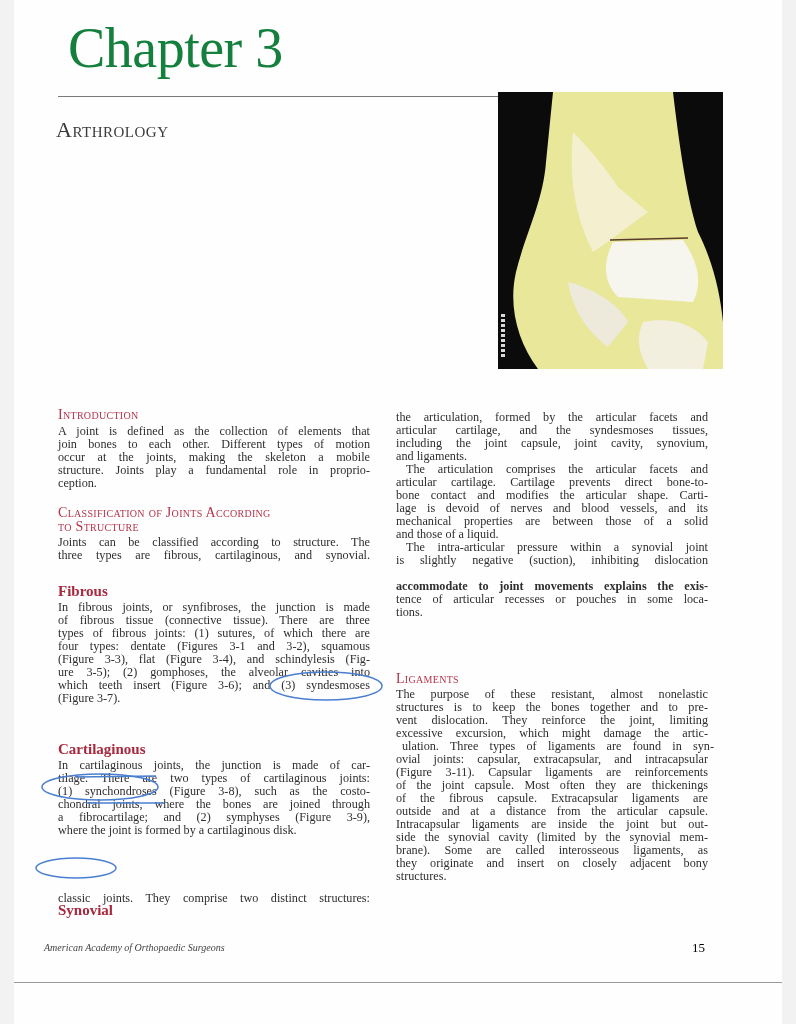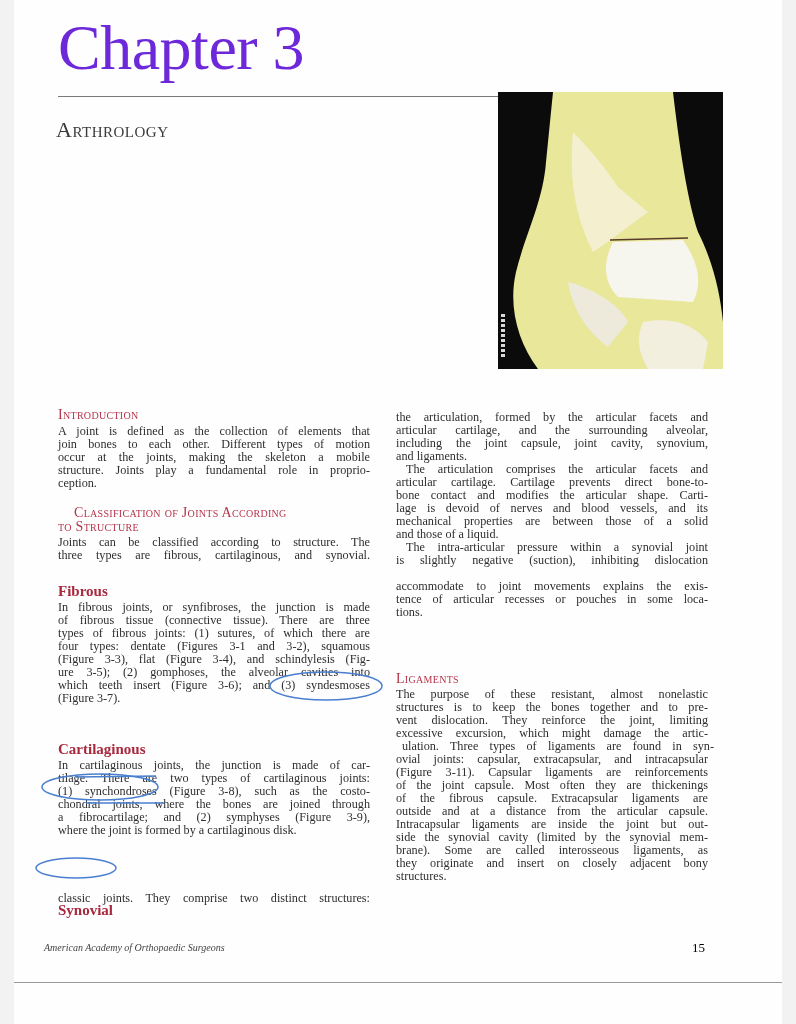--- a/index.html
+++ b/index.html
@@ -7,22 +7,22 @@
     width: 796px; height: 1024px; position: relative; overflow: hidden;
     background: #f2f2f2;
     font-family: "Liberation Serif", "DejaVu Serif", serif;
     color: #2b2b2b;
   }
   .page {
     position: absolute; left: 14px; top: 0; width: 768px; height: 1024px;
     background: #fefefe;
   }
   .chapter-title {
-    position: absolute; left: 44px; top: 18px;
-    font-size: 64px; line-height: 60px; color: #6d28d9;
+    position: absolute; left: 54px; top: 18px;
+    font-size: 56px; line-height: 60px; color: #15803d;
     letter-spacing: -0.5px;
   }
   .chapter-rule {
     position: absolute; left: 44px; top: 96px; width: 454px; height: 1px;
     background: #7a7a7a;
   }
   .chapter-subtitle {
     position: absolute; left: 42px; top: 116px;
     font-size: 22px; line-height: 28px; color: #3a3a3a;
     font-variant: small-caps; letter-spacing: 0.5px;
@@ -83,21 +83,21 @@
     <div class="photo-credit"></div>
   </div>
 
   <div class="sc-heading" style="left:44px;top:407px;">Introduction</div>
   <div class="line justify" style="left:44px;top:425px;width:312px;">A joint is defined as the collection of elements that</div>
   <div class="line justify" style="left:44px;top:438px;width:312px;">join bones to each other. Different types of motion</div>
   <div class="line justify" style="left:44px;top:451px;width:312px;">occur at the joints, making the skeleton a mobile</div>
   <div class="line justify" style="left:44px;top:464px;width:312px;">structure. Joints play a fundamental role in proprio-</div>
   <div class="line" style="left:44px;top:477px;">ception.</div>
 
-  <div class="sc-heading" style="left:44px;top:505px;margin-left:16px;">Classification of Joints According</div>
+  <div class="sc-heading" style="left:44px;top:505px;">Classification of Joints According</div>
   <div class="sc-heading" style="left:44px;top:519px;">to Structure</div>
   <div class="line justify" style="left:44px;top:536px;width:312px;">Joints can be classified according to structure. The</div>
   <div class="line justify" style="left:44px;top:549px;width:312px;">three types are fibrous, cartilaginous, and synovial.</div>
 
   <div class="sub-heading" style="left:44px;top:583px;">Fibrous</div>
   <div class="line justify" style="left:44px;top:601px;width:312px;">In fibrous joints, or synfibroses, the junction is made</div>
   <div class="line justify" style="left:44px;top:614px;width:312px;">of fibrous tissue (connective tissue). There are three</div>
   <div class="line justify" style="left:44px;top:627px;width:312px;">types of fibrous joints: (1) sutures, of which there are</div>
   <div class="line justify" style="left:44px;top:640px;width:312px;">four types: dentate (Figures 3-1 and 3-2), squamous</div>
   <div class="line justify" style="left:44px;top:653px;width:312px;">(Figure 3-3), flat (Figure 3-4), and schindylesis (Fig-</div>
@@ -110,34 +110,34 @@
   <div class="line justify" style="left:44px;top:772px;width:312px;">tilage. There are two types of cartilaginous joints:</div>
   <div class="line justify" style="left:44px;top:785px;width:312px;">(1) synchondroses (Figure 3-8), such as the costo-</div>
   <div class="line justify" style="left:44px;top:798px;width:312px;">chondral joints, where the bones are joined through</div>
   <div class="line justify" style="left:44px;top:811px;width:312px;">a fibrocartilage; and (2) symphyses (Figure 3-9),</div>
   <div class="line" style="left:44px;top:824px;text-align:right;">where the joint is formed by a cartilaginous disk.</div>
 
   <div class="sub-heading" style="left:44px;top:862px;margin-top:40px;">Synovial</div>
   <div class="line justify" style="left:44px;top:892px;width:312px;">classic joints. They comprise two distinct structures:</div>
 
   <div class="line justify" style="left:382px;top:411px;width:312px;">the articulation, formed by the articular facets and</div>
-  <div class="line justify" style="left:382px;top:424px;width:312px;">articular cartilage, and the surrounding alveolar,</div>
+  <div class="line justify" style="left:382px;top:424px;width:312px;">articular cartilage, and the syndesmoses tissues,</div>
   <div class="line justify" style="left:382px;top:437px;width:312px;">including the joint capsule, joint cavity, synovium,</div>
   <div class="line" style="left:382px;top:450px;">and ligaments.</div>
 
   <div class="line justify" style="left:392px;top:463px;width:302px;">The articulation comprises the articular facets and</div>
   <div class="line justify" style="left:382px;top:476px;width:312px;">articular cartilage. Cartilage prevents direct bone-to-</div>
   <div class="line justify" style="left:382px;top:489px;width:312px;">bone contact and modifies the articular shape. Carti-</div>
   <div class="line justify" style="left:382px;top:502px;width:312px;">lage is devoid of nerves and blood vessels, and its</div>
   <div class="line justify" style="left:382px;top:515px;width:312px;">mechanical properties are between those of a solid</div>
   <div class="line" style="left:382px;top:528px;">and those of a liquid.</div>
 
   <div class="line justify" style="left:392px;top:541px;width:302px;">The intra-articular pressure within a synovial joint</div>
   <div class="line justify" style="left:382px;top:554px;width:312px;">is slightly negative (suction), inhibiting dislocation</div>
-  <div class="line justify" style="left:382px;top:580px;width:312px;">accommodate to joint movements explains the exis-</div>
+  <div class="line justify" style="left:382px;top:580px;width:312px;font-weight:bold;">accommodate to joint movements explains the exis-</div>
   <div class="line justify" style="left:382px;top:593px;width:312px;">tence of articular recesses or pouches in some loca-</div>
   <div class="line" style="left:382px;top:606px;">tions.</div>
 
   <div class="sc-heading" style="left:382px;top:671px;">Ligaments</div>
   <div class="line justify" style="left:382px;top:688px;width:312px;">The purpose of these resistant, almost nonelastic</div>
   <div class="line justify" style="left:382px;top:701px;width:312px;">structures is to keep the bones together and to pre-</div>
   <div class="line justify" style="left:382px;top:714px;width:312px;">vent dislocation. They reinforce the joint, limiting</div>
   <div class="line justify" style="left:382px;top:727px;width:312px;">excessive excursion, which might damage the artic-</div>
   <div class="line justify" style="left:382px;top:740px;width:312px;margin-left:6px;">ulation. Three types of ligaments are found in syn-</div>
   <div class="line justify" style="left:382px;top:753px;width:312px;">ovial joints: capsular, extracapsular, and intracapsular</div>

